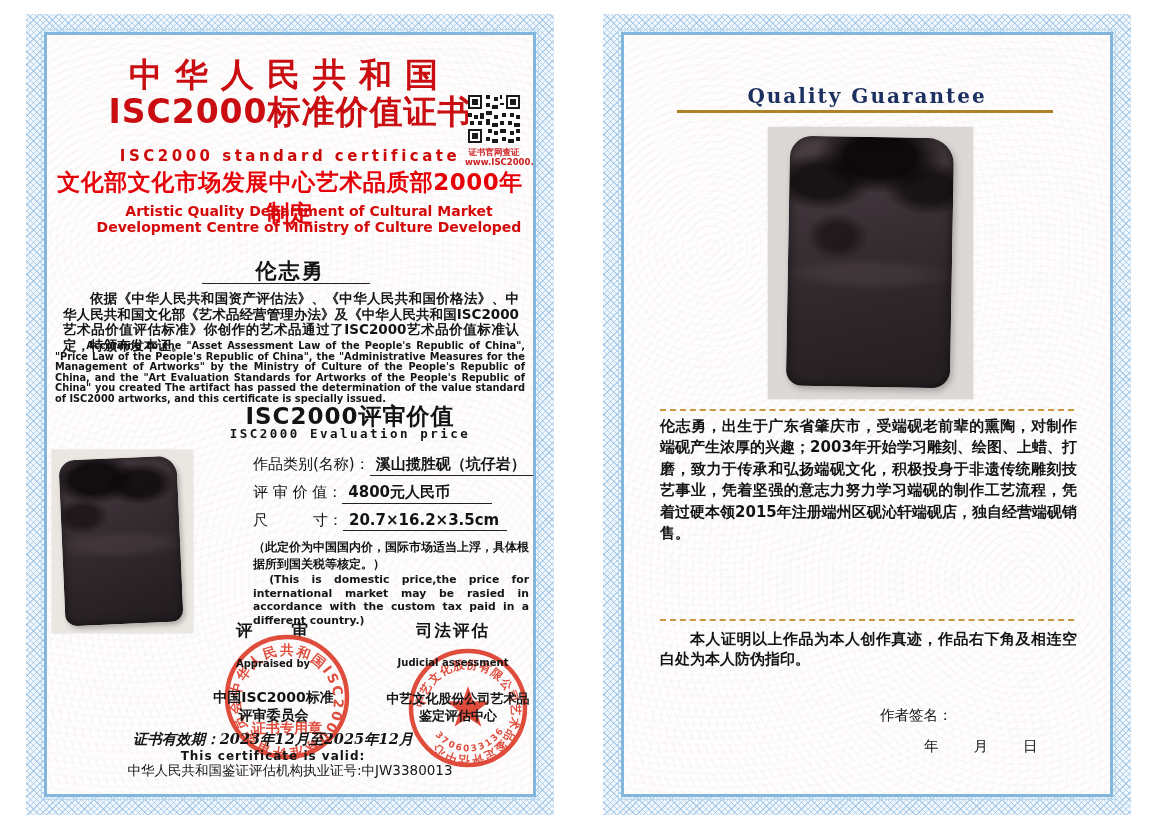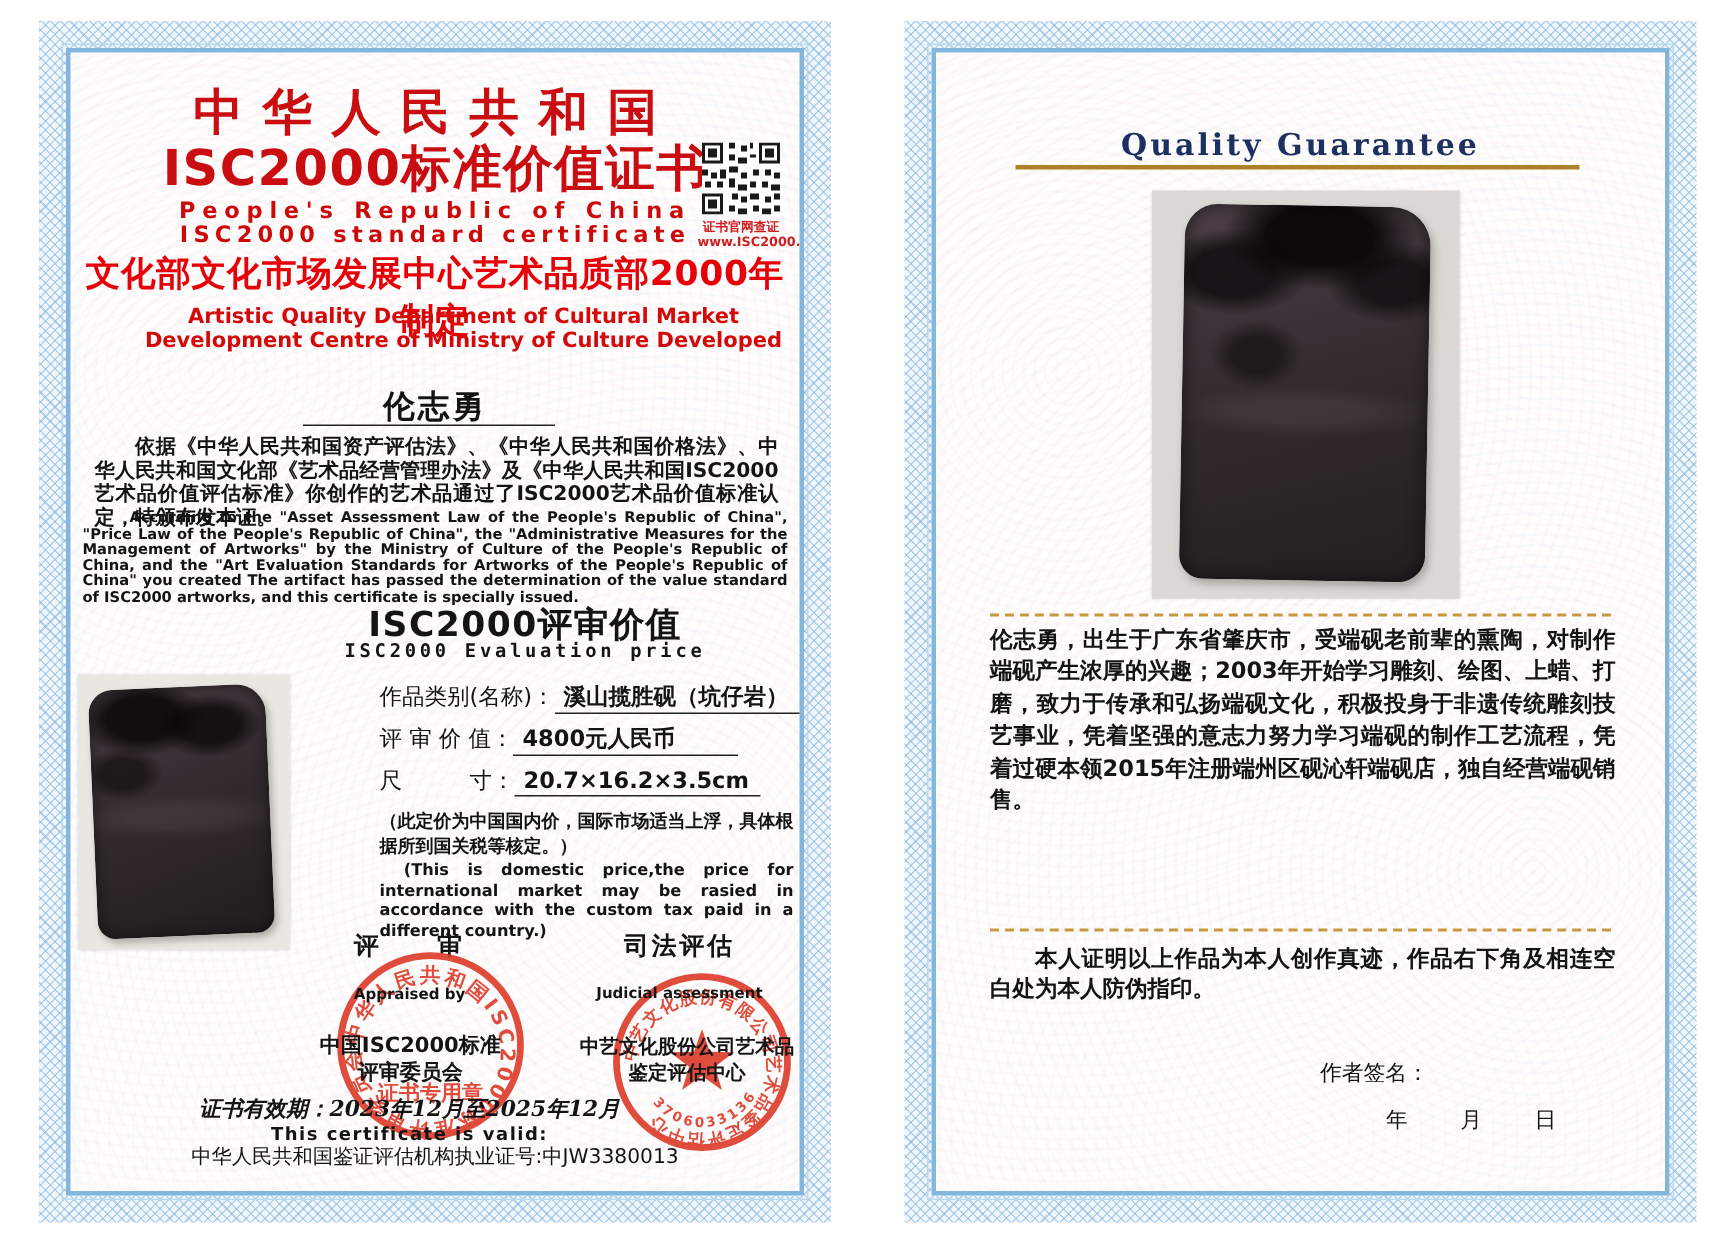--- a/index.html
+++ b/index.html
@@ -138,21 +138,20 @@
 </head>
 <body>
 
 <div class="stage">
 
   <div class="cert cert-left">
     <div class="inner">
 
       <div class="abs ctr t-red1">中华人民共和国</div>
       <div class="abs ctr t-red2">ISC2000标准价值证书</div>
-      <div class="abs ctr t-en1">People's Republic of China</div>
       <div class="abs ctr t-en2">ISC2000 standard certificate</div>
 
       <div class="abs qr-wrap">
         <svg width="52" height="48" viewBox="0 0 26 24">
           <rect x="0" y="0" width="26" height="24" fill="#fff"></rect>
           <g fill="#1a1a1a">
             <rect x="0" y="0" width="7" height="7"></rect>
               <rect x="19" y="0" width="7" height="7"></rect>
               <rect x="0" y="17" width="7" height="7"></rect>
             <rect x="1" y="1" width="5" height="5" fill="#fff"></rect>

